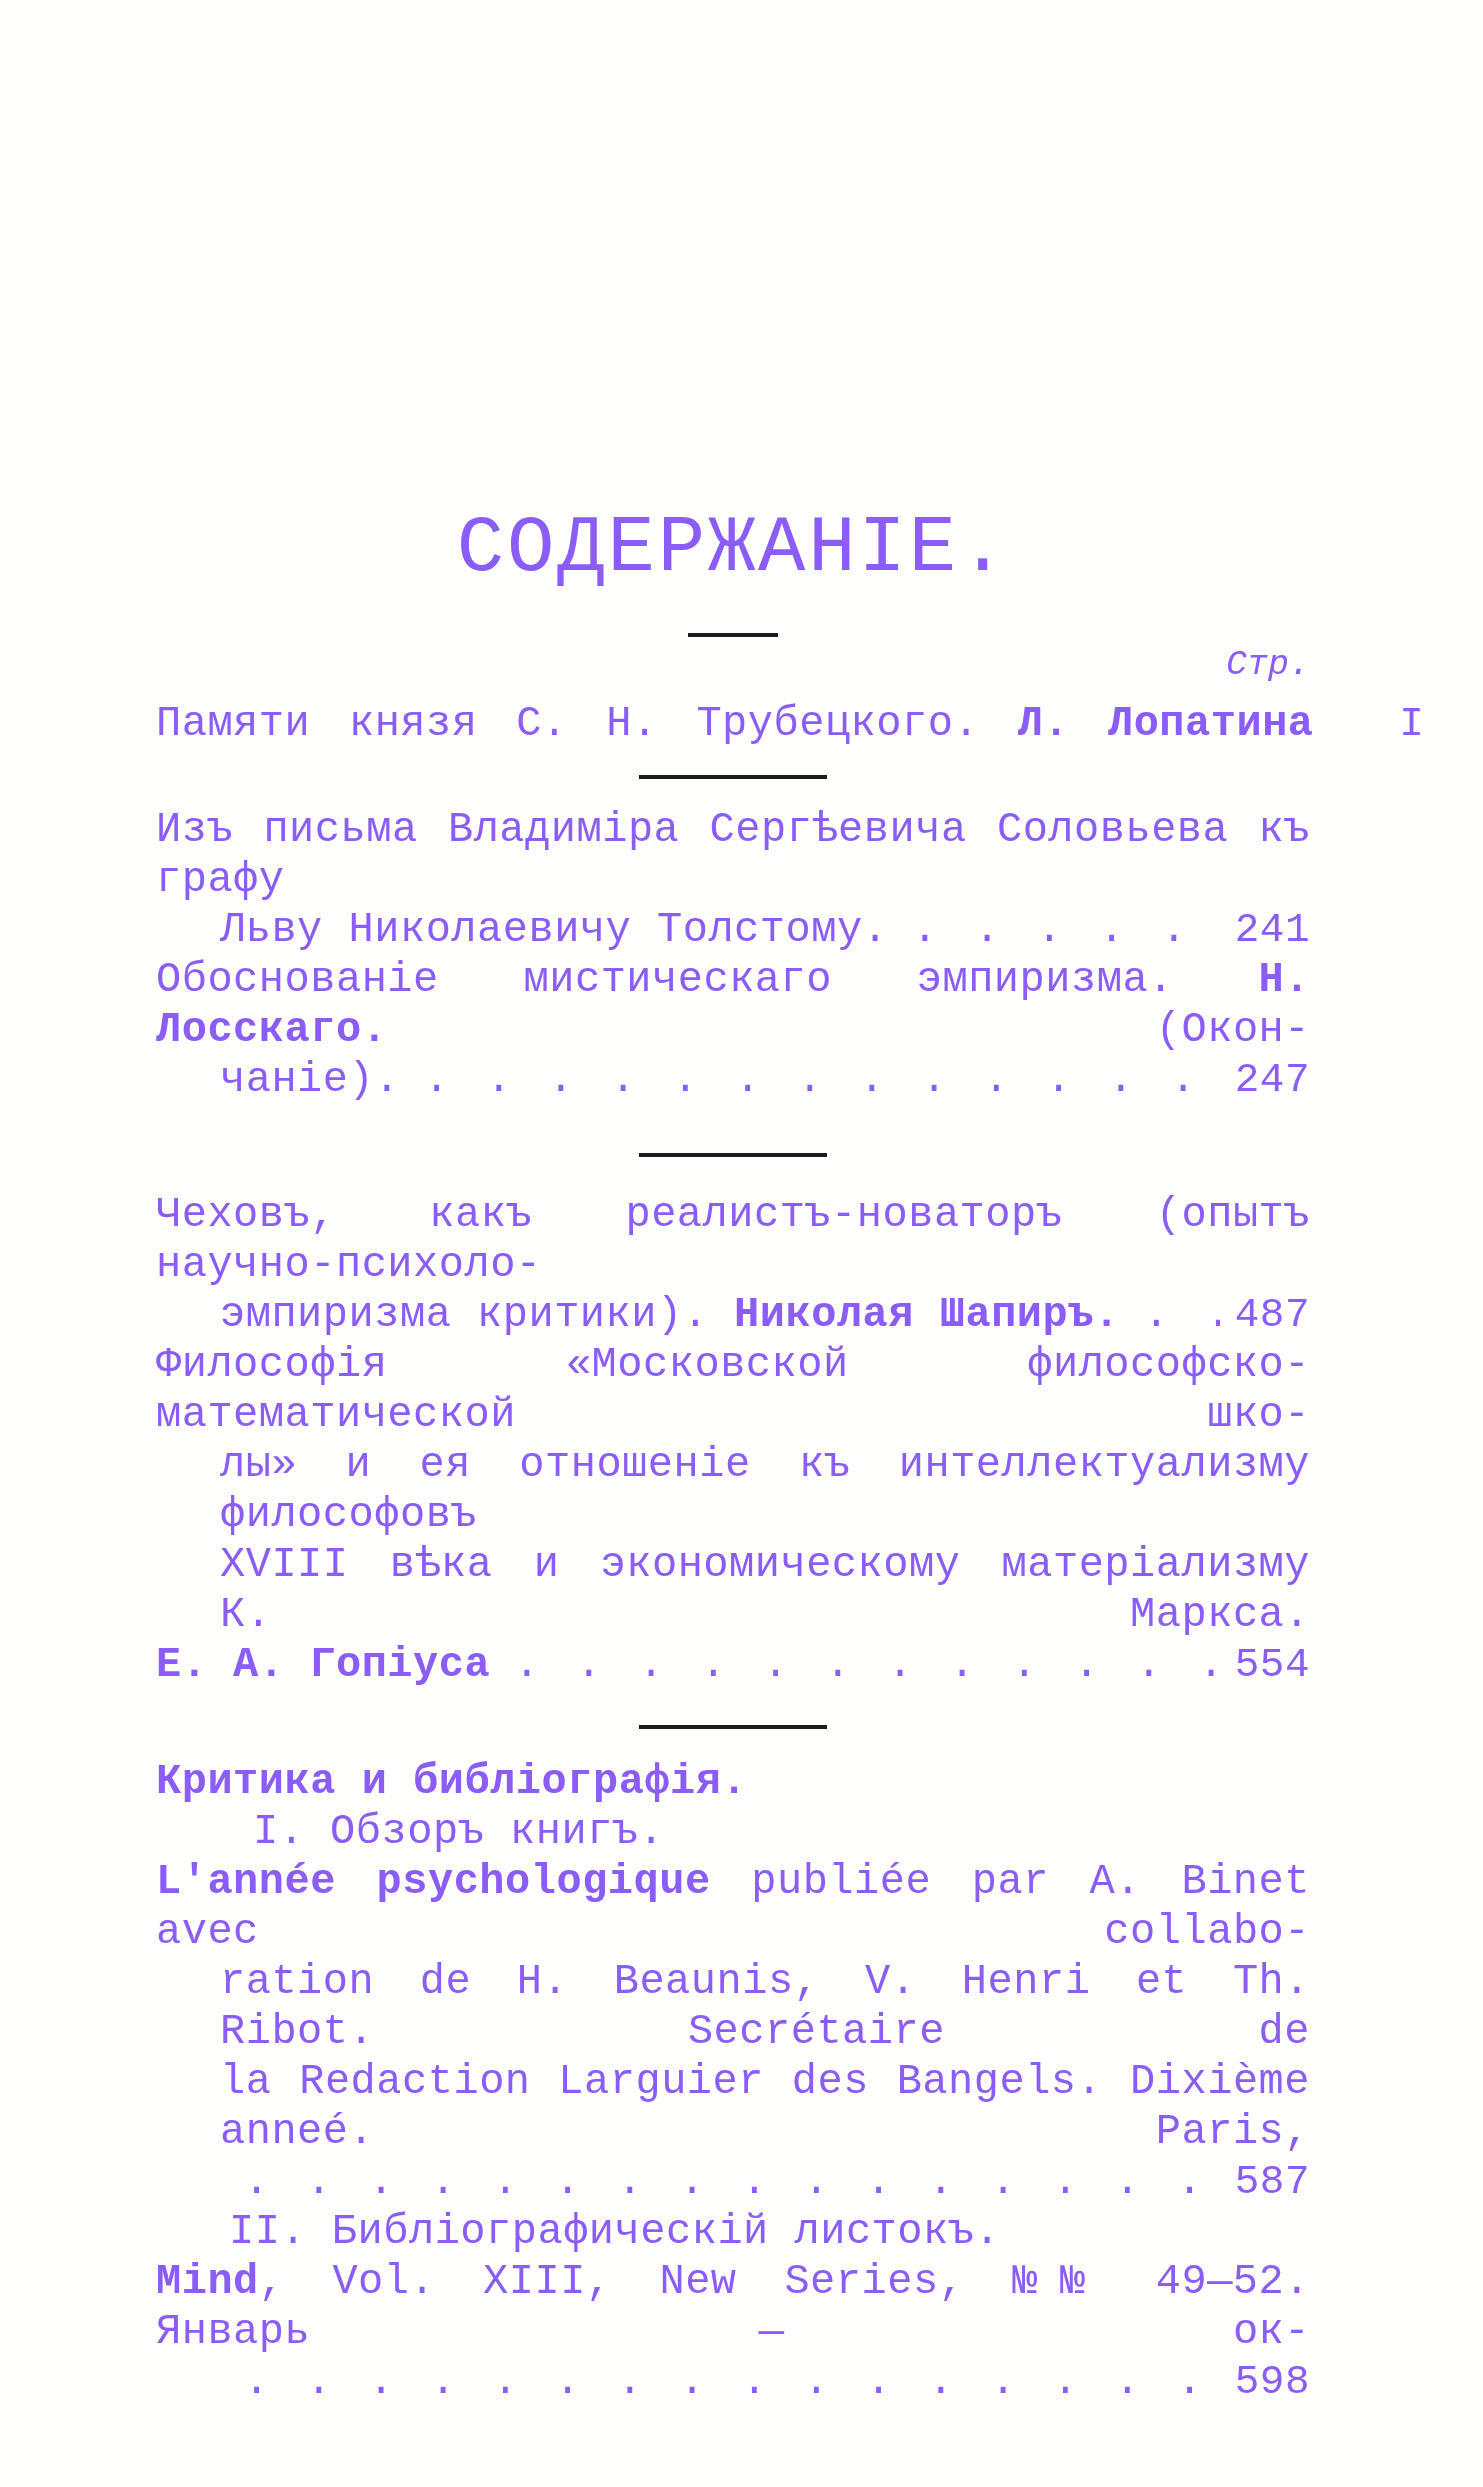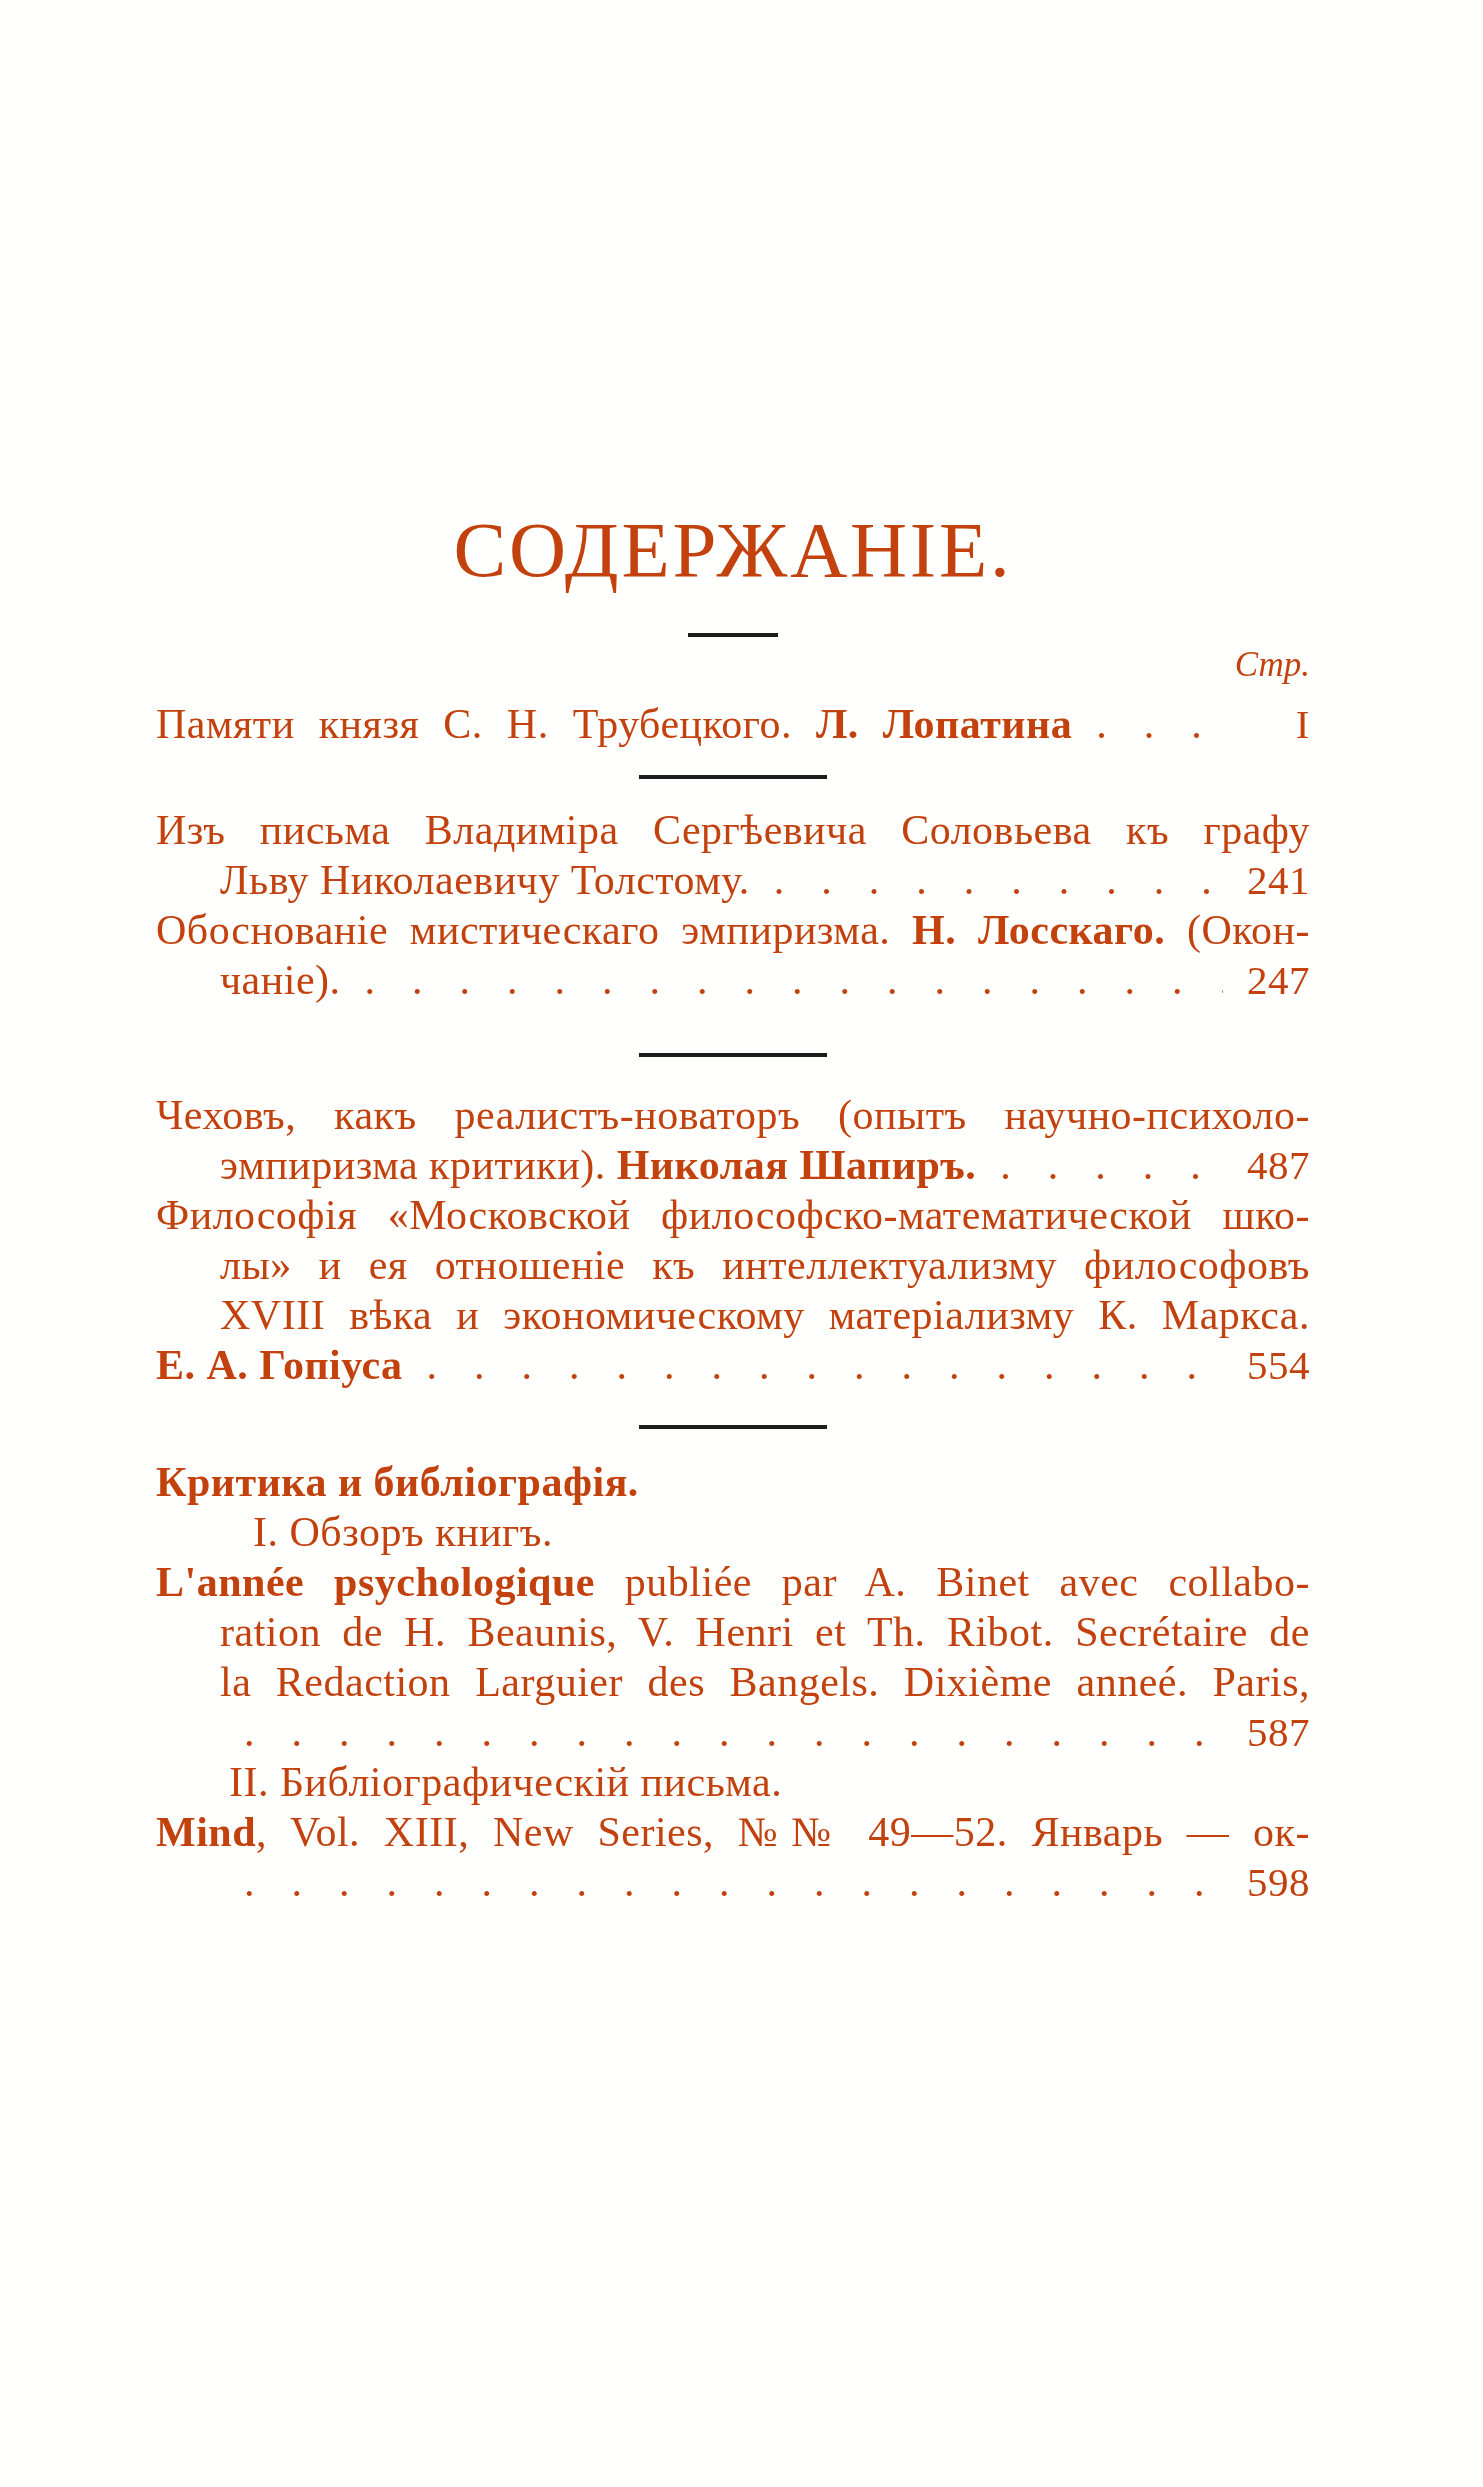--- a/index.html
+++ b/index.html
@@ -2,22 +2,22 @@
 <html style="font-size:14.7px"><head>
 <meta charset="utf-8">
 <style>
   html, body { margin: 0; padding: 0; background: #ffffff; }
 
   .page {
     position: relative;
     width: 1483px;
     height: 2487px;
     background: #fffffe;
-    font-family: Liberation Serif, serif;
-    color: #c2410c;
+    font-family: Liberation Mono, monospace;
+    color: #8b5cf6;
     overflow: hidden;
   }
 
   .content {
     padding: 510px 173px 0 156px; 
   }
 
   .title {
     margin: 0;
     font-size: 79px;
@@ -143,21 +143,21 @@
         <div class="rule" style="margin-top: 35px;"></div>
         <div class="ln  ind-none" style="margin-top: 27.5px;"><span class="txt"><span class="b">Критика и библіографія.</span></span></div>
         <div class="ln  ind-r1"><span class="txt"><span>I. Обзоръ книгъ.</span></span></div>
         <div class="ln just ind-none"><span class="txt"><span class="b">L'année psychologique</span><span> publiée par A. Binet avec collabo-</span></span></div>
         <div class="ln just ind-cont"><span class="txt"><span>ration de H. Beaunis, V. Henri et Th. Ribot. Secrétaire de</span></span></div>
         <div class="ln just ind-cont"><span class="txt"><span>la Redaction Larguier des Bangels. Dixième anneé. Paris,</span></span></div>
         <div class="ln flexline ind-cont">
           <span class="leader">............................................................</span>
           <span class="pg">587</span>
         </div>
-        <div class="ln  ind-r2"><span class="txt"><span>II. Библіографическій письма.</span></span></div>
+        <div class="ln  ind-r2"><span class="txt"><span>II. Библіографическій листокъ.</span></span></div>
         <div class="ln just ind-none"><span class="txt"><span class="b">Mind</span><span>, Vol. XIII, New Series, №№ 49—52. Январь — ок-</span></span></div>
         <div class="ln flexline ind-cont">
           <span class="leader">............................................................</span>
           <span class="pg">598</span>
         </div>
       </div>
   </div>
 </div>
 
 

